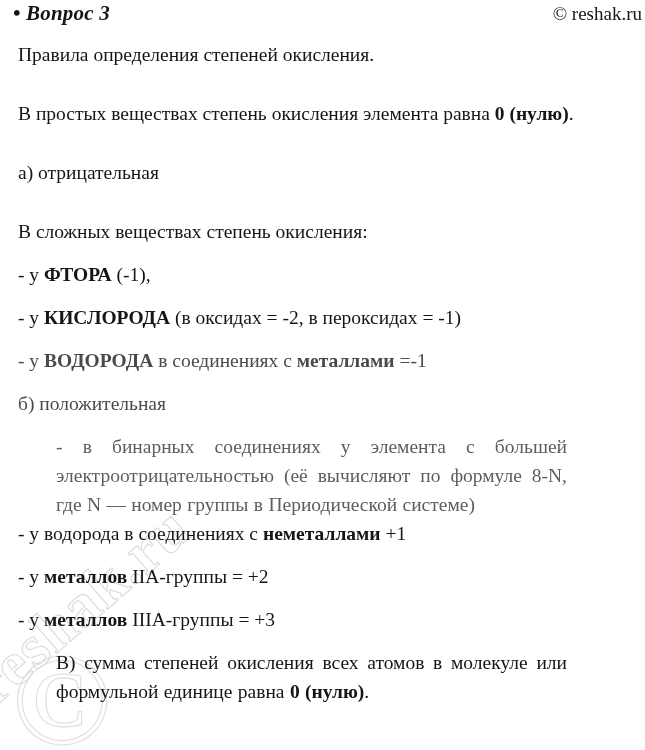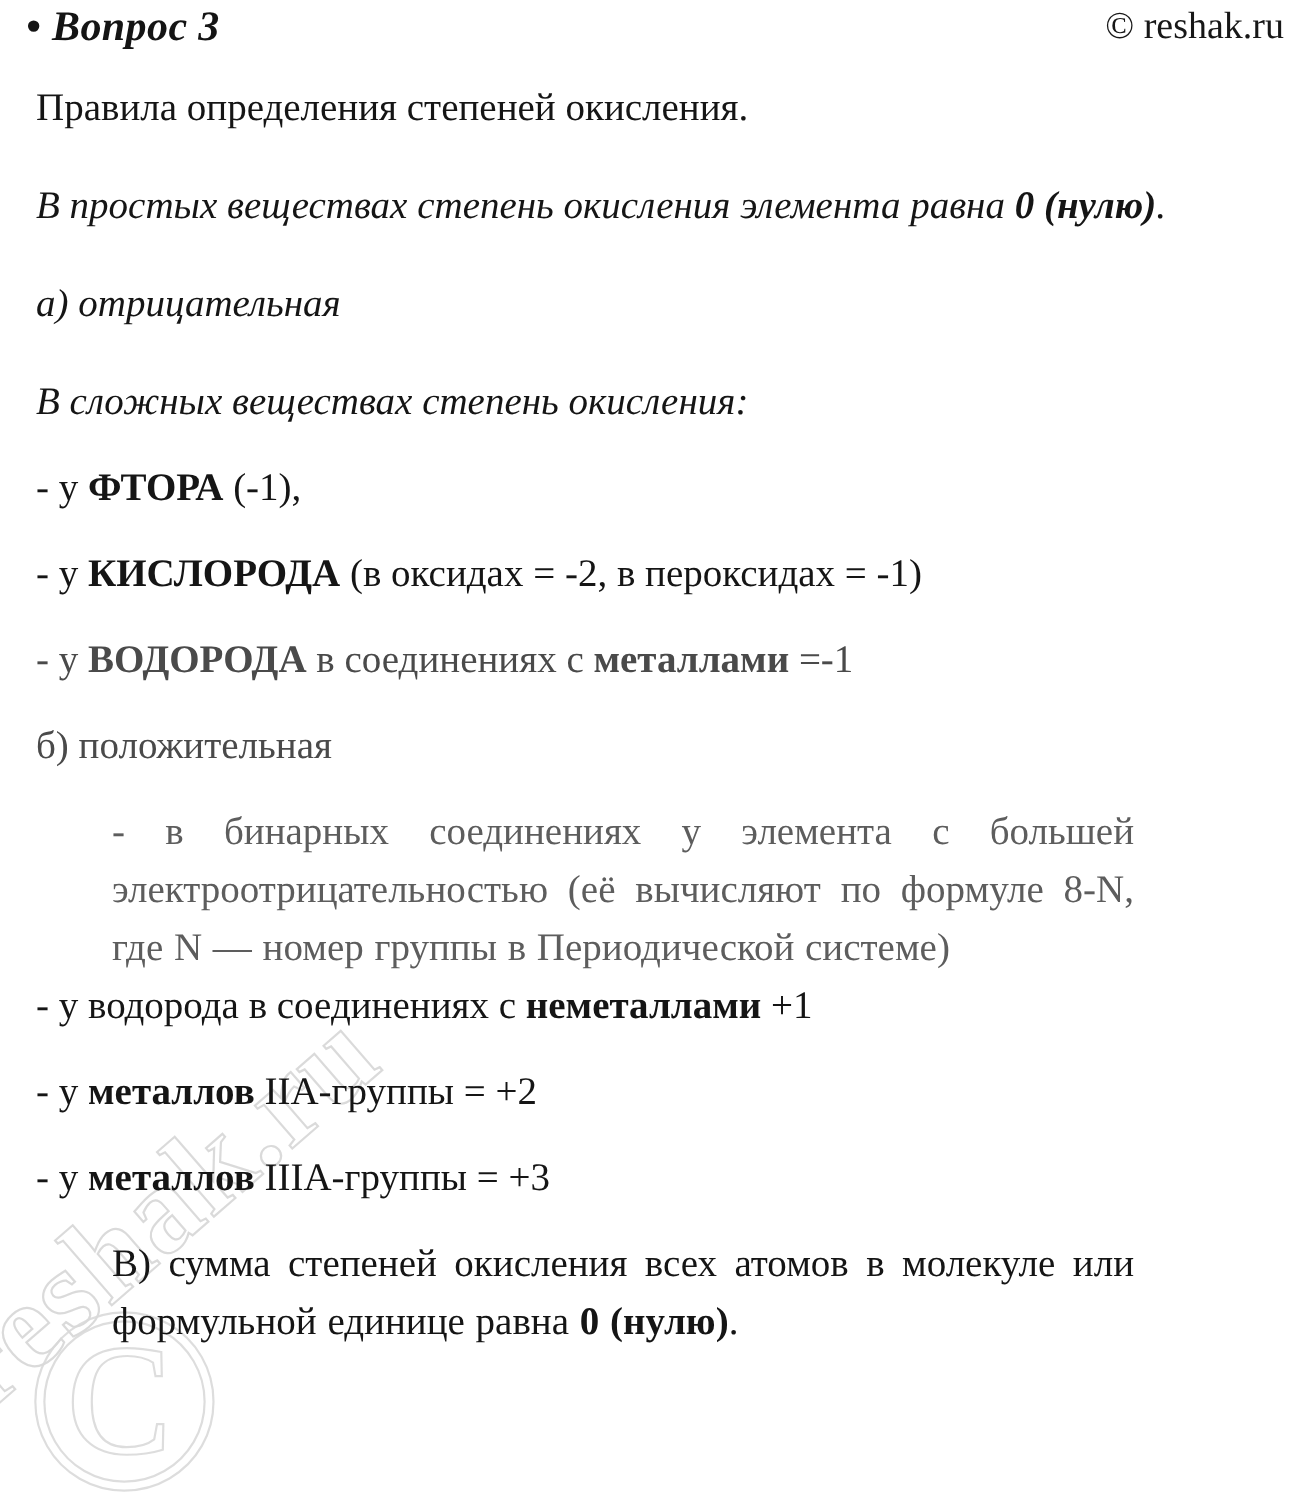--- a/index.html
+++ b/index.html
@@ -107,21 +107,21 @@
     color: #151515;
     white-space: nowrap;
   }
   .para.wrap {
     white-space: normal;
     text-align: justify;
     text-justify: inter-word;
     word-spacing: 0.5px;
     padding-left: 40px;
   }
-  .gap-lg { margin-top: 20px; font-style: italic; }
+  .gap-lg { margin-top: 30px; }
   .gap-md { margin-top: 14px; }
   .gap-sm { }
   b, .b { font-weight: 700; }
   .faded { color: #4a4a4a; }
   .faded-2 { color: #5d5d5d; }
 </style>
 </head>
 <body>
 
 <div id="page">

